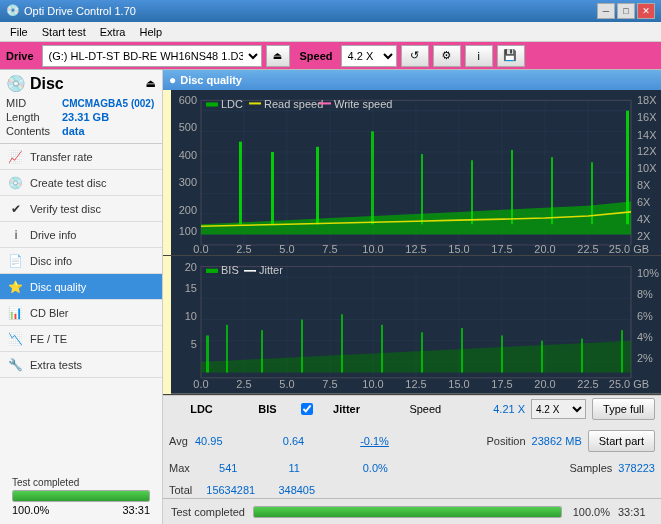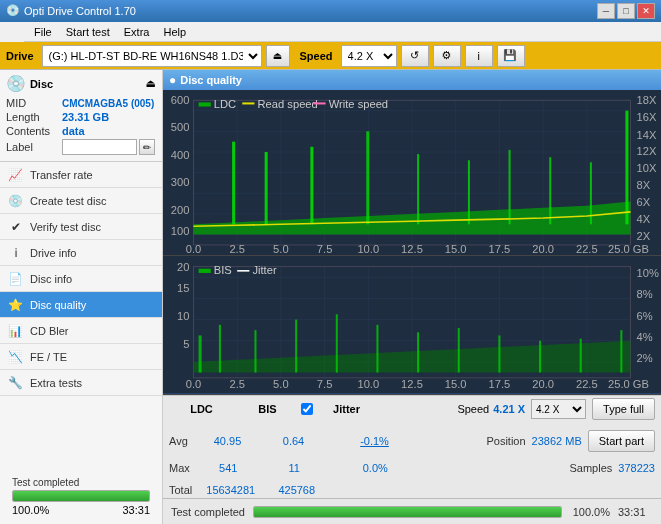--- a/index.html
+++ b/index.html
@@ -27,31 +27,30 @@
 
     
     .menubar {
       background: #f0f0f0;
       height: 20px;
       display: flex;
       align-items: center;
       padding: 0 4px;
       border-bottom: 1px solid #ccc;
       gap: 2px;
-      margin-left: 24px;
     }
     .menu-item {
       padding: 2px 6px;
       cursor: pointer;
       font-size: 11px;
     }
 
     
     .drivebar {
-      background: #eab308;
+      background: #ec4899;
       height: 28px;
       display: flex;
       align-items: center;
       padding: 0 6px;
       border-bottom: 1px solid #bbb;
       gap: 4px;
     }
     .drive-label { font-weight: bold; font-size: 11px; margin-right: 4px; }
     .drive-select {
       height: 22px;
@@ -176,22 +175,23 @@
       font-weight: bold;
     }
     .quality-icon { margin-right: 4px; font-size: 12px; }
 
     .charts-area { flex: 1; display: flex; flex-direction: column; background: #2d3748; overflow: hidden; }
 
     
     .chart-wrapper {
       flex: 1;
       position: relative;
-      background: #3b82f6;
+      background: #fef9c3;
       border-bottom: 1px solid #444;
+      padding-left: 8px;
     }
     .chart-svg { width: 100%; height: 100%; }
 
     
     .stats-bar {
       background: #e8e8e8;
       padding: 3px 8px;
       display: flex;
       align-items: center;
       gap: 8px;
@@ -274,39 +274,34 @@
   <div class="icon-btn">💾</div>
 </div>
 
 <div class="main">
 
   <div class="sidebar">
 
     <div class="disc-panel">
       <div class="disc-panel-header">
         <span style="font-size:16px;margin-right:4px;">💿</span>
-        <span style="font-weight:bold; font-size:11px;">Disc</span>
+        <span style="font-weight:bold; font-size:16px;">Disc</span>
         <span style="margin-left:auto;">⏏</span>
       </div>
       <div class="disc-info-row">
         <span class="disc-info-label">MID</span>
-        <span class="disc-info-value" style="font-size:10px;">CMCMAGBA5 (005)</span>
+        <span class="disc-info-value" style="font-size:10px;">CMCMAGBA5 (002)</span>
       </div>
       <div class="disc-info-row">
         <span class="disc-info-label">Length</span>
         <span class="disc-info-value">23.31 GB</span>
       </div>
       <div class="disc-info-row">
         <span class="disc-info-label">Contents</span>
         <span class="disc-info-value">data</span>
-      </div>
-      <div class="disc-info-row">
-        <span class="disc-info-label">Label</span>
-        <input class="label-input" type="text" style="">
-        <div class="label-btn">✏</div>
       </div>
     </div>
 
     <div class="nav-items">
       <div class="nav-item">
         <span class="nav-item-icon">📈</span>
         <span>Transfer rate</span>
       </div>
       <div class="nav-item">
         <span class="nav-item-icon">💿</span>
@@ -522,31 +517,31 @@
         </div>
         <div style="display:flex;flex-direction:column;align-items:center;min-width:10px;">
           <input type="checkbox" checked="" style="width: 12px; height: 12px;">
         </div>
         <div style="display:flex;flex-direction:column;align-items:center;min-width:55px;">
           <span style="font-weight:bold;">Jitter</span>
         </div>
         <div style="flex:1;"></div>
         <div style="display:flex;align-items:center;gap:4px;">
           <span>Speed</span>
-          <span style="color:#0066cc;font-weight:bold;">4.21 X</span>
+          <span style="color:#0066cc;font-weight:normal;margin-left:48px;">4.21 X</span>
         </div>
         <select style="height:20px;border:1px solid #aaa;font-size:10px;width:55px;">
           <option>4.2 X</option>
         </select>
         <button class="start-full-btn">Type full</button>
       </div>
 
       <div style="display:flex;align-items:center;width:100%;gap:6px;margin-top:2px;">
         <span style="min-width:20px;color:#333;">Avg</span>
-        <span style="min-width:65px;color:#0066cc;text-align:center;">40.95</span>
+        <span style="min-width:65px;color:#0066cc;text-align:left;">40.95</span>
         <span style="min-width:55px;color:#0066cc;text-align:center;">0.64</span>
         <span style="min-width:14px;"></span>
         <span style="min-width:55px;color:#0066cc;text-align:center;text-decoration:underline;">-0.1%</span>
         <div style="flex:1;"></div>
         <span style="color:#333;">Position</span>
         <span style="color:#0066cc;">23862 MB</span>
         <button class="start-part-btn">Start part</button>
       </div>
 
       <div style="display:flex;align-items:center;width:100%;gap:6px;margin-top:2px;">
@@ -556,21 +551,21 @@
         <span style="min-width:14px;"></span>
         <span style="min-width:55px;color:#0066cc;text-align:center;">0.0%</span>
         <div style="flex:1;"></div>
         <span style="color:#333;">Samples</span>
         <span style="color:#0066cc;">378223</span>
       </div>
 
       <div style="display:flex;align-items:center;width:100%;gap:6px;margin-top:2px;">
         <span style="min-width:20px;color:#333;">Total</span>
         <span style="min-width:65px;color:#0066cc;text-align:center;">15634281</span>
-        <span style="min-width:55px;color:#0066cc;text-align:center;">425768</span>
+        <span style="min-width:55px;color:#0066cc;text-align:center;">348405</span>
       </div>
     </div>
 
     <div class="bottom-bar">
       <span class="status-text">Test completed</span>
       <div class="bottom-progress-outer">
         <div class="bottom-progress-inner" style="width:100%;"></div>
       </div>
       <span class="bottom-percent">100.0%</span>
       <span class="bottom-time">33:31</span>

